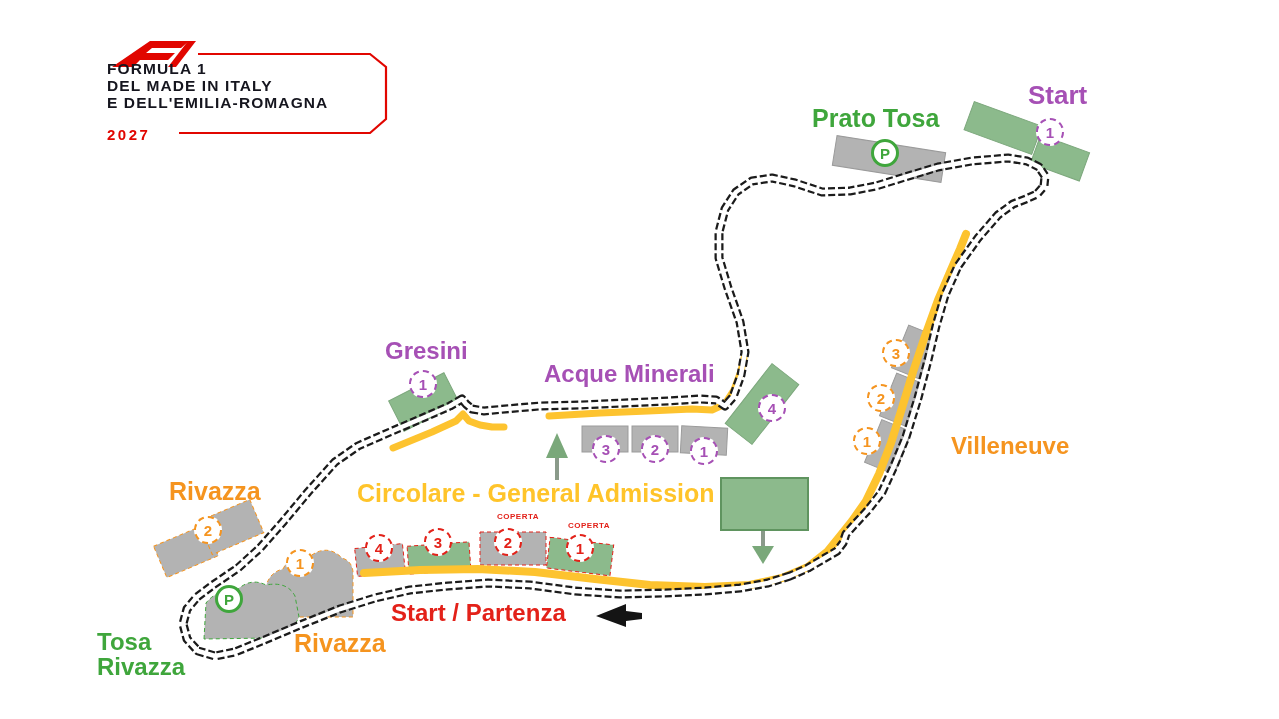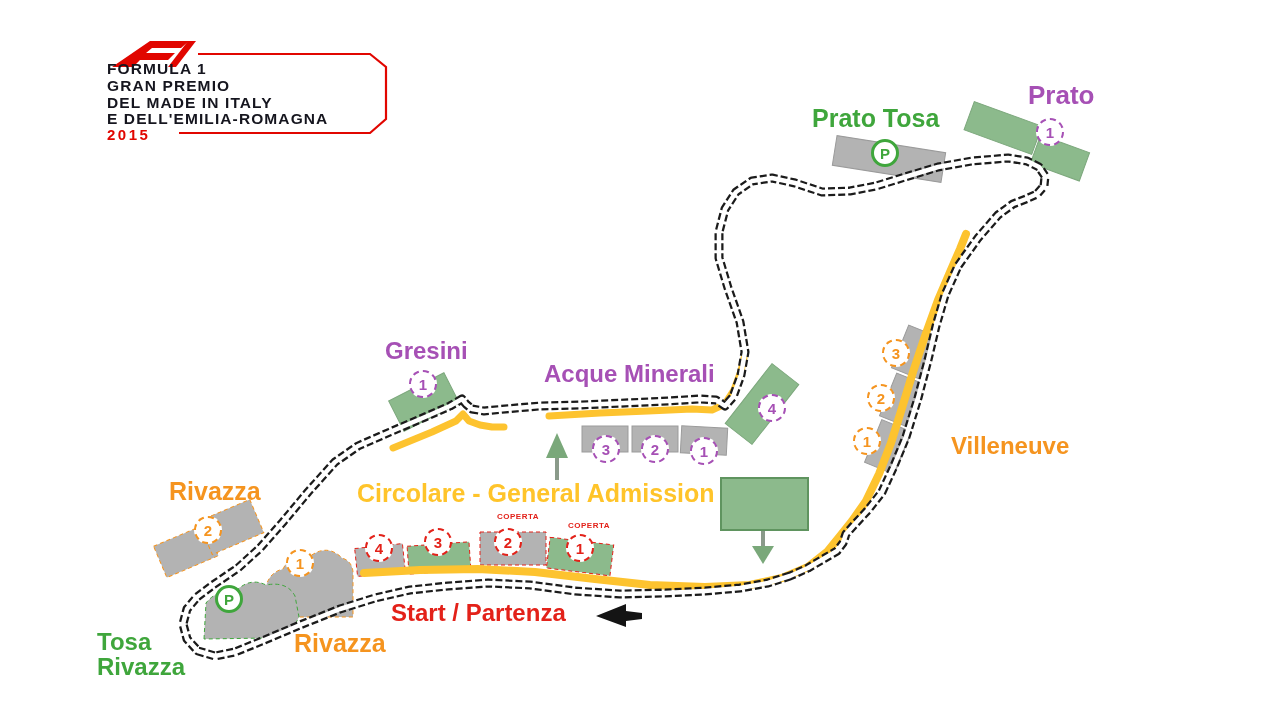--- a/index.html
+++ b/index.html
@@ -64,27 +64,26 @@
 
     <line x1="557" y1="480" x2="557" y2="457" stroke="#8a9a8a" stroke-width="4"></line>
     <polygon points="546,458 568,458 557,433" fill="#7aa87a"></polygon>
     <line x1="763" y1="531" x2="763" y2="547" stroke="#8a9a8a" stroke-width="4"></line>
     <polygon points="752,546 774,546 763,564" fill="#7aa87a"></polygon>
     <polygon points="596,616 626,604 626,611 642,613 642,619 626,621 626,627" fill="#141414"></polygon>
   </svg>
 
   <div class="titlecard">
     <span>FORMULA 1</span>
-    <span>GRAN PREMIO</span>
     <span>DEL MADE IN ITALY</span>
     <span>E DELL'EMILIA-ROMAGNA</span>
   </div>
-  <div class="yeartxt">2015</div>
+  <div class="yeartxt">2027</div>
 
-  <div class="lbl purple" style="left:1028px;top:82px;font-size:26px;">Prato</div>
+  <div class="lbl purple" style="left:1028px;top:82px;font-size:26px;">Start</div>
   <div class="lbl greenc" style="left:812px;top:105px;font-size:25px;">Prato Tosa</div>
   <div class="lbl purple" style="left:385px;top:338px;font-size:24px;">Gresini</div>
   <div class="lbl purple" style="left:544px;top:361px;font-size:24px;">Acque Minerali</div>
   <div class="lbl orange" style="left:951px;top:402px;font-size:24px;margin-top:31px;">Villeneuve</div>
   <div class="lbl orange" style="left:169px;top:478px;font-size:25px;">Rivazza</div>
   <div class="lbl orange" style="left:294px;top:630px;font-size:25px;">Rivazza</div>
   <div class="lbl greenc" style="left:97px;top:629px;font-size:24px;">
     <span style="display:block;">Tosa</span>
     <span style="display:block;">Rivazza</span>
   </div>

